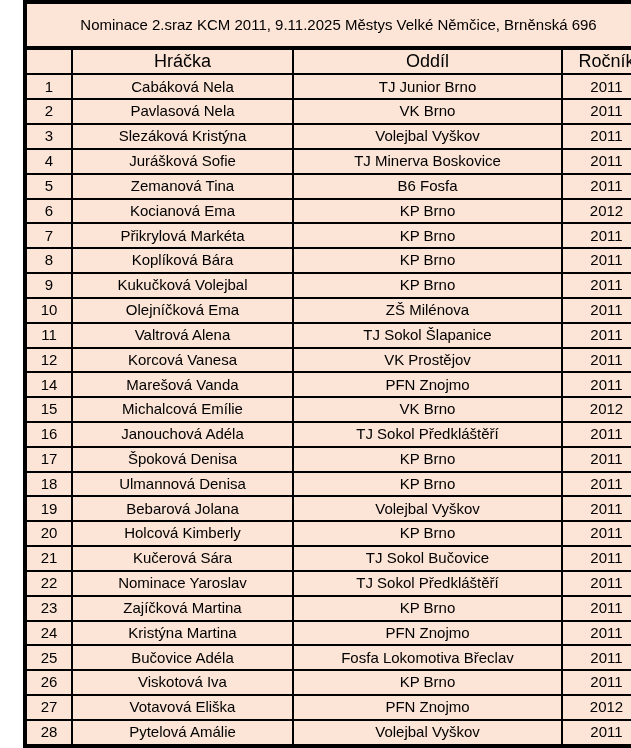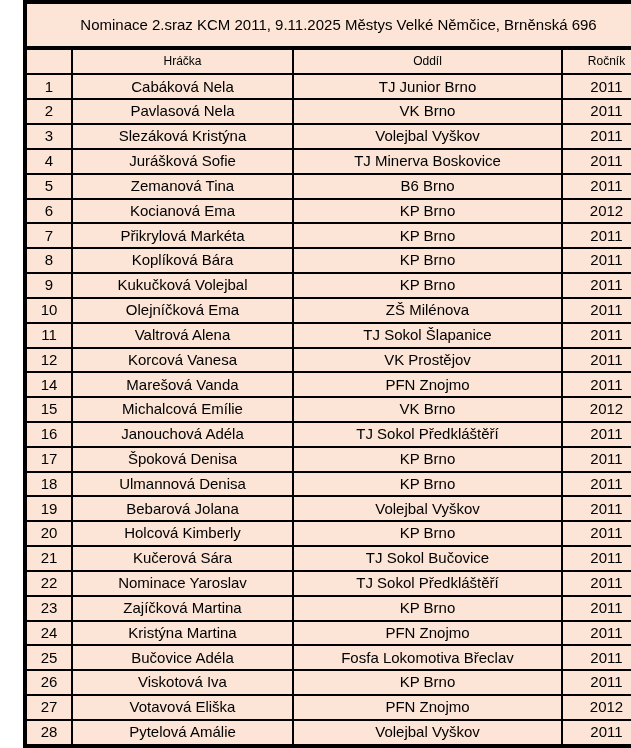--- a/index.html
+++ b/index.html
@@ -33,21 +33,21 @@
     overflow: hidden;
     white-space: nowrap;
   }
   tr.title-row td {
     height: 40px;
     font-size: 15px;
     border-bottom: 4px solid #000000;
   }
   tr.header-row td {
     height: 23px;
-    font-size: 12px;
+    font-size: 18px;
   }
   tr.data-row td {
     height: 22px;
   }
 </style>
 </head>
 <body>
 
 <div class="sheet">
   <table class="nomination">
@@ -87,21 +87,21 @@
         </tr>
         <tr class="data-row">
           <td>4</td>
           <td>Jurášková Sofie</td>
           <td>TJ Minerva Boskovice</td>
           <td>2011</td>
         </tr>
         <tr class="data-row">
           <td>5</td>
           <td>Zemanová Tina</td>
-          <td>B6 Brno</td>
+          <td>B6 Fosfa</td>
           <td>2011</td>
         </tr>
         <tr class="data-row">
           <td>6</td>
           <td>Kocianová Ema</td>
           <td>KP Brno</td>
           <td>2012</td>
         </tr>
         <tr class="data-row">
           <td>7</td>

